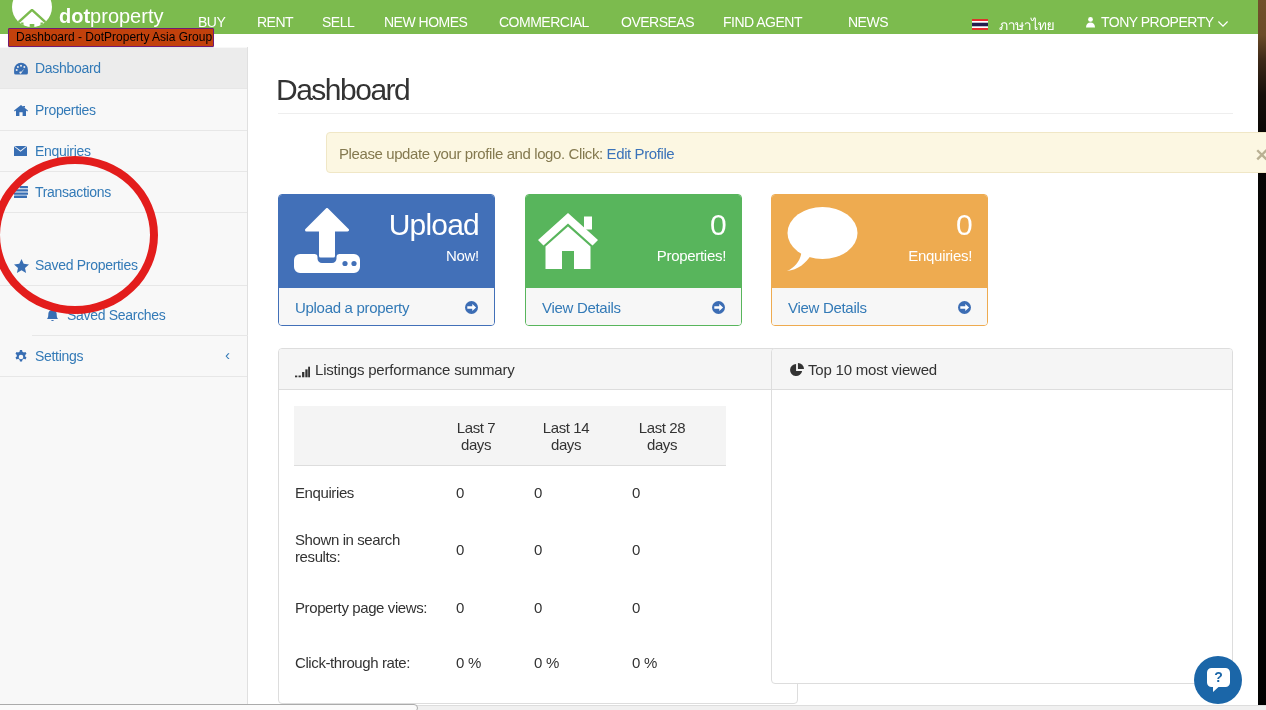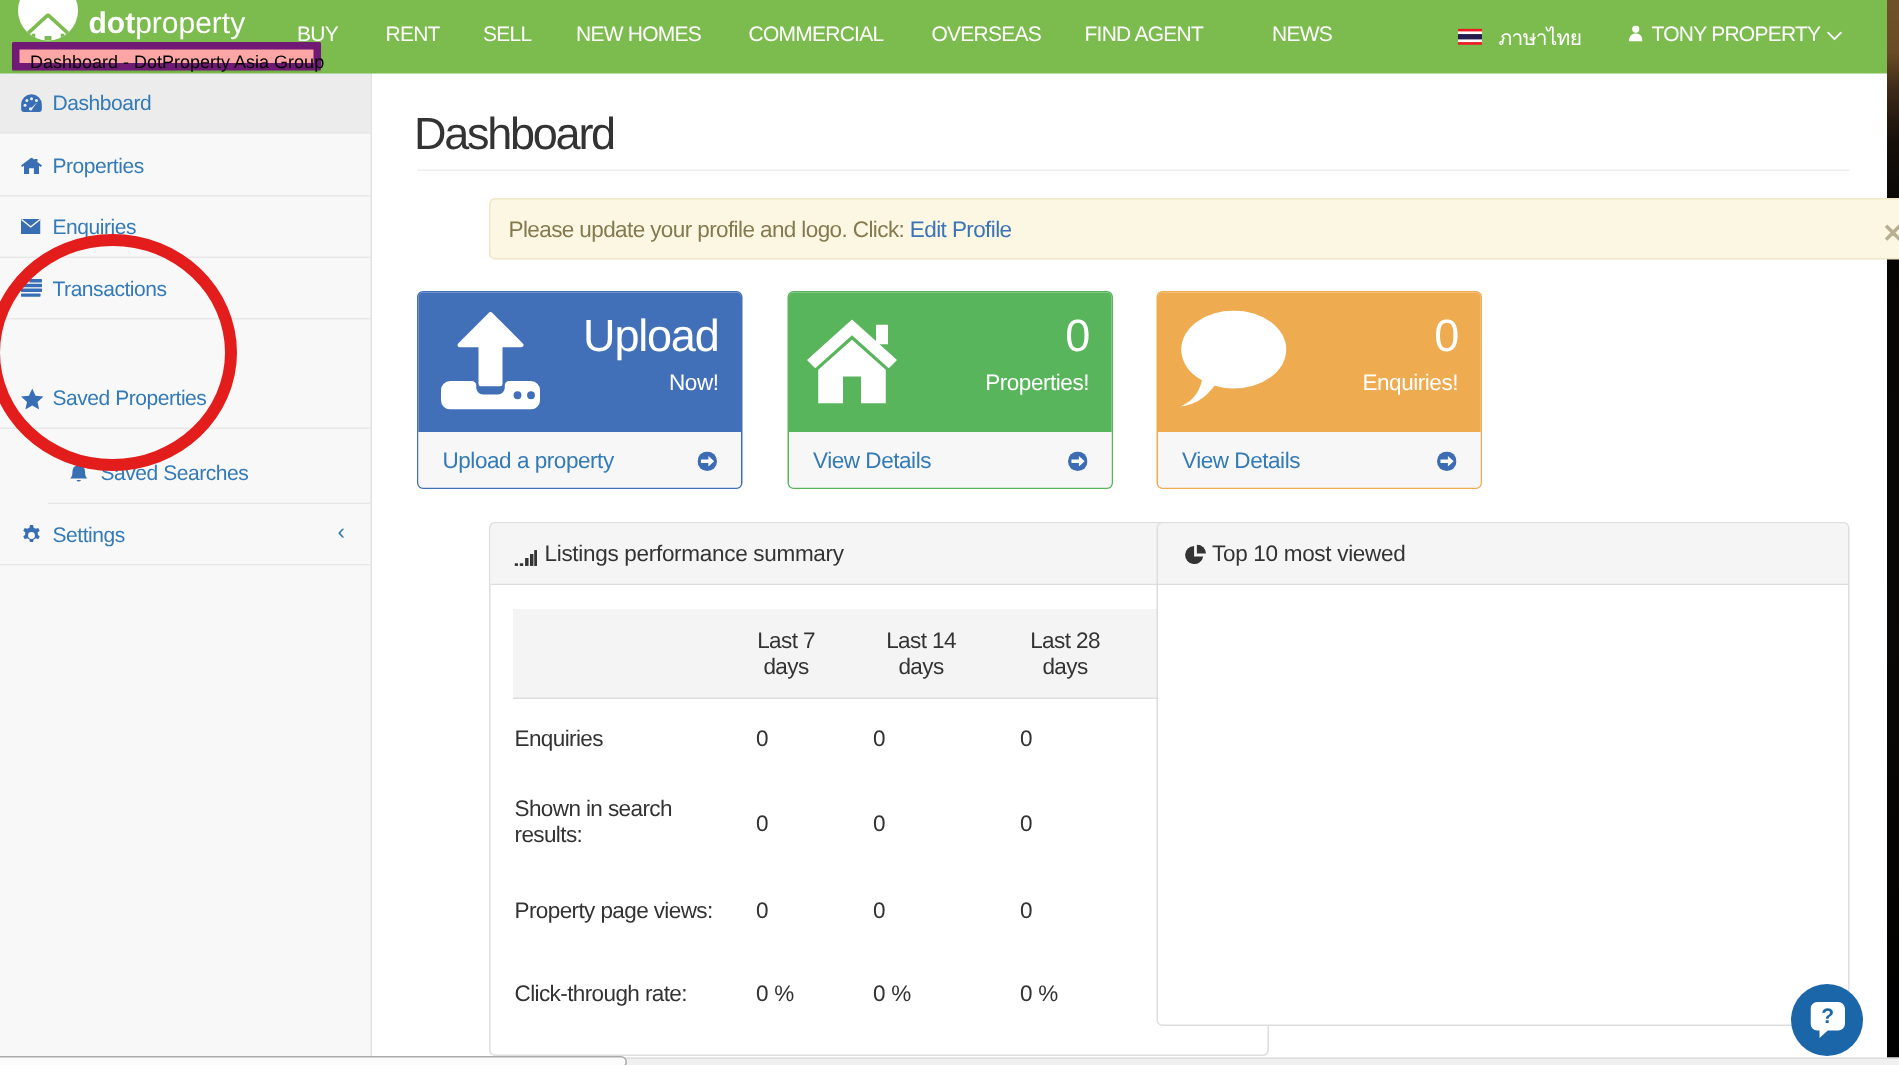--- a/index.html
+++ b/index.html
@@ -1,27 +1,27 @@
 <!DOCTYPE html>
 <html><head>
 <meta charset="utf-8">
 <style>
 * { margin:0; padding:0; box-sizing:border-box; }
 body { font-family:"Liberation Sans", sans-serif; }
 #page { position:relative; width:1266px; height:710px; overflow:hidden; background:#fff; }
 
 
-#navbar { position:absolute; left:0; top:0; width:1258px; height:49px; background:#7cbb4e; z-index:5; }
+#navbar { position:absolute; left:0; top:0; width:1258px; height:34px; background:#7cbb4e; z-index:5; }
 .navlink { position:absolute; top:14px; color:#fff; font-size:14px; letter-spacing:-0.5px; white-space:nowrap; }
 #logo-circle { position:absolute; left:12px; top:-13px; width:40px; height:40px; background:#fff; border-radius:50%; overflow:hidden; }
 #logo-text { position:absolute; left:59px; top:5px; color:#fff; font-size:20px; font-weight:normal; }
 #logo-text b { font-weight:bold; }
 
 
-#tooltip { position:absolute; left:8px; top:28px; width:206px; height:19px; background:#fca5a5; border:5px solid #701a75; font-size:12px; color:#000; line-height:17px; padding-left:7px; z-index:60; border-radius:1px; white-space:nowrap; box-shadow:0 1px 1px rgba(0,0,0,0.08);}
+#tooltip { position:absolute; left:8px; top:28px; width:206px; height:19px; background:#c2410c; border:1px solid #701a75; font-size:12px; color:#000; line-height:17px; padding-left:7px; z-index:60; border-radius:1px; white-space:nowrap; box-shadow:0 1px 1px rgba(0,0,0,0.08);}
 
 
 #rightstrip { position:absolute; left:1258px; top:0; width:8px; height:710px;
   background:linear-gradient(180deg,#71512b 0px,#6b4b27 35px,#3d2918 60px,#150f0a 95px,#060504 150px,#0a0806 430px,#000 710px); }
 
 
 #sidebar { position:absolute; left:0; top:47px; width:248px; height:658px; background:#f8f8f8; border-right:1px solid #e0e0e0; }
 .srow { position:absolute; left:0; width:247px; height:41px; border-bottom:1px solid #e7e7e7; }
 .srow .txt { position:absolute; left:35px; top:12px; font-size:14px; letter-spacing:-0.3px; color:#337ab7; }
 .srow svg { position:absolute; left:14px; }
@@ -49,21 +49,21 @@
 #card1 .body { background:#4270b8; }
 #card2 { left:277px; border:1px solid #58b55c; }
 #card2 .body { background:#58b55c; }
 #card3 { left:523px; border:1px solid #eeab50; }
 #card3 .body { background:#eeab50; }
 
 
 .panel { position:absolute; border:1px solid #ddd; border-radius:4px; background:#fff; }
 .panel .phead { position:absolute; left:0; top:0; width:100%; height:41px; background:#f5f5f5; border-bottom:1px solid #ddd; border-radius:3px 3px 0 0; }
 .panel .phead .ptxt { position:absolute; left:36px; top:12px; font-size:15px; letter-spacing:-0.2px; color:#333; }
-#panelL { left:30px; top:302px; width:520px; height:356px;margin-left:48px; }
+#panelL { left:30px; top:302px; width:520px; height:356px; }
 #panelR { left:523px; top:302px; width:462px; height:336px; }
 
 
 #thead-bg { position:absolute; left:15px; top:57px; width:432px; height:60px; background:#f4f4f4; border-bottom:1px solid #ddd; }
 .tb { position:absolute; font-size:15px; color:#333; letter-spacing:-0.2px; }
 .tb.b { font-weight:normal; letter-spacing:-0.4px; }
 
 
 #chat { position:absolute; left:1194px; top:656px; width:48px; height:48px; background:#1b66a8; border-radius:50%; }
 

